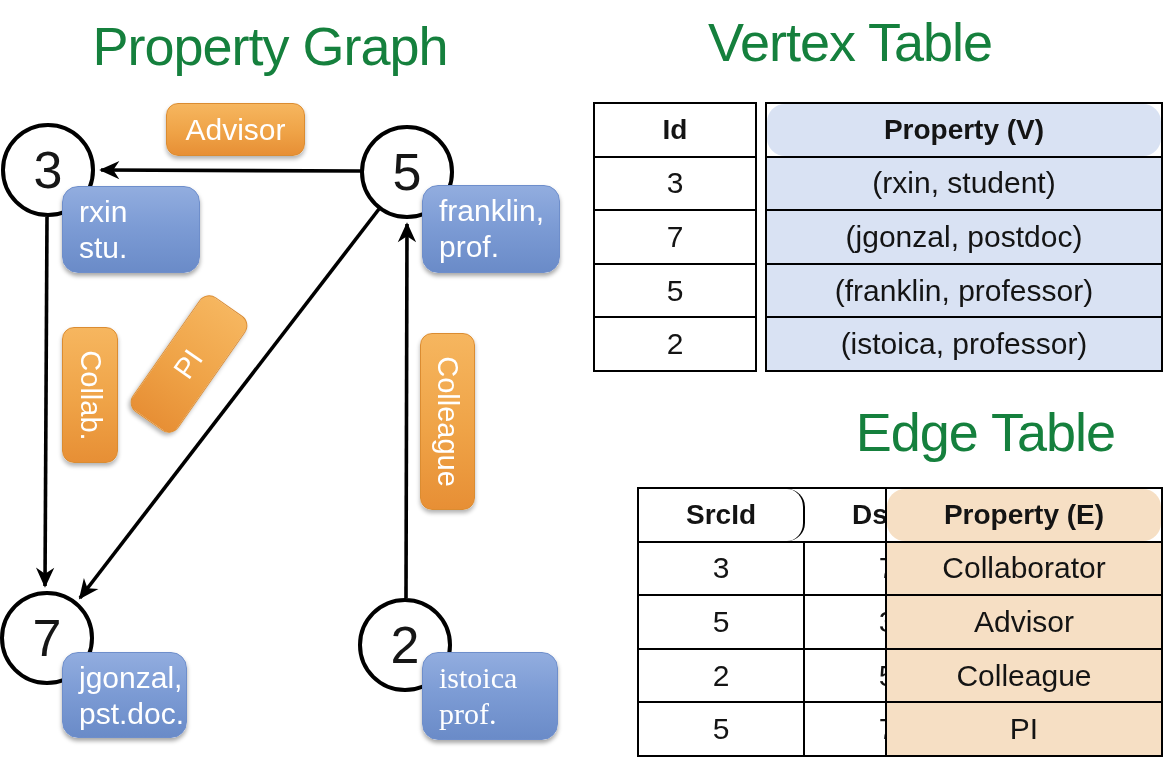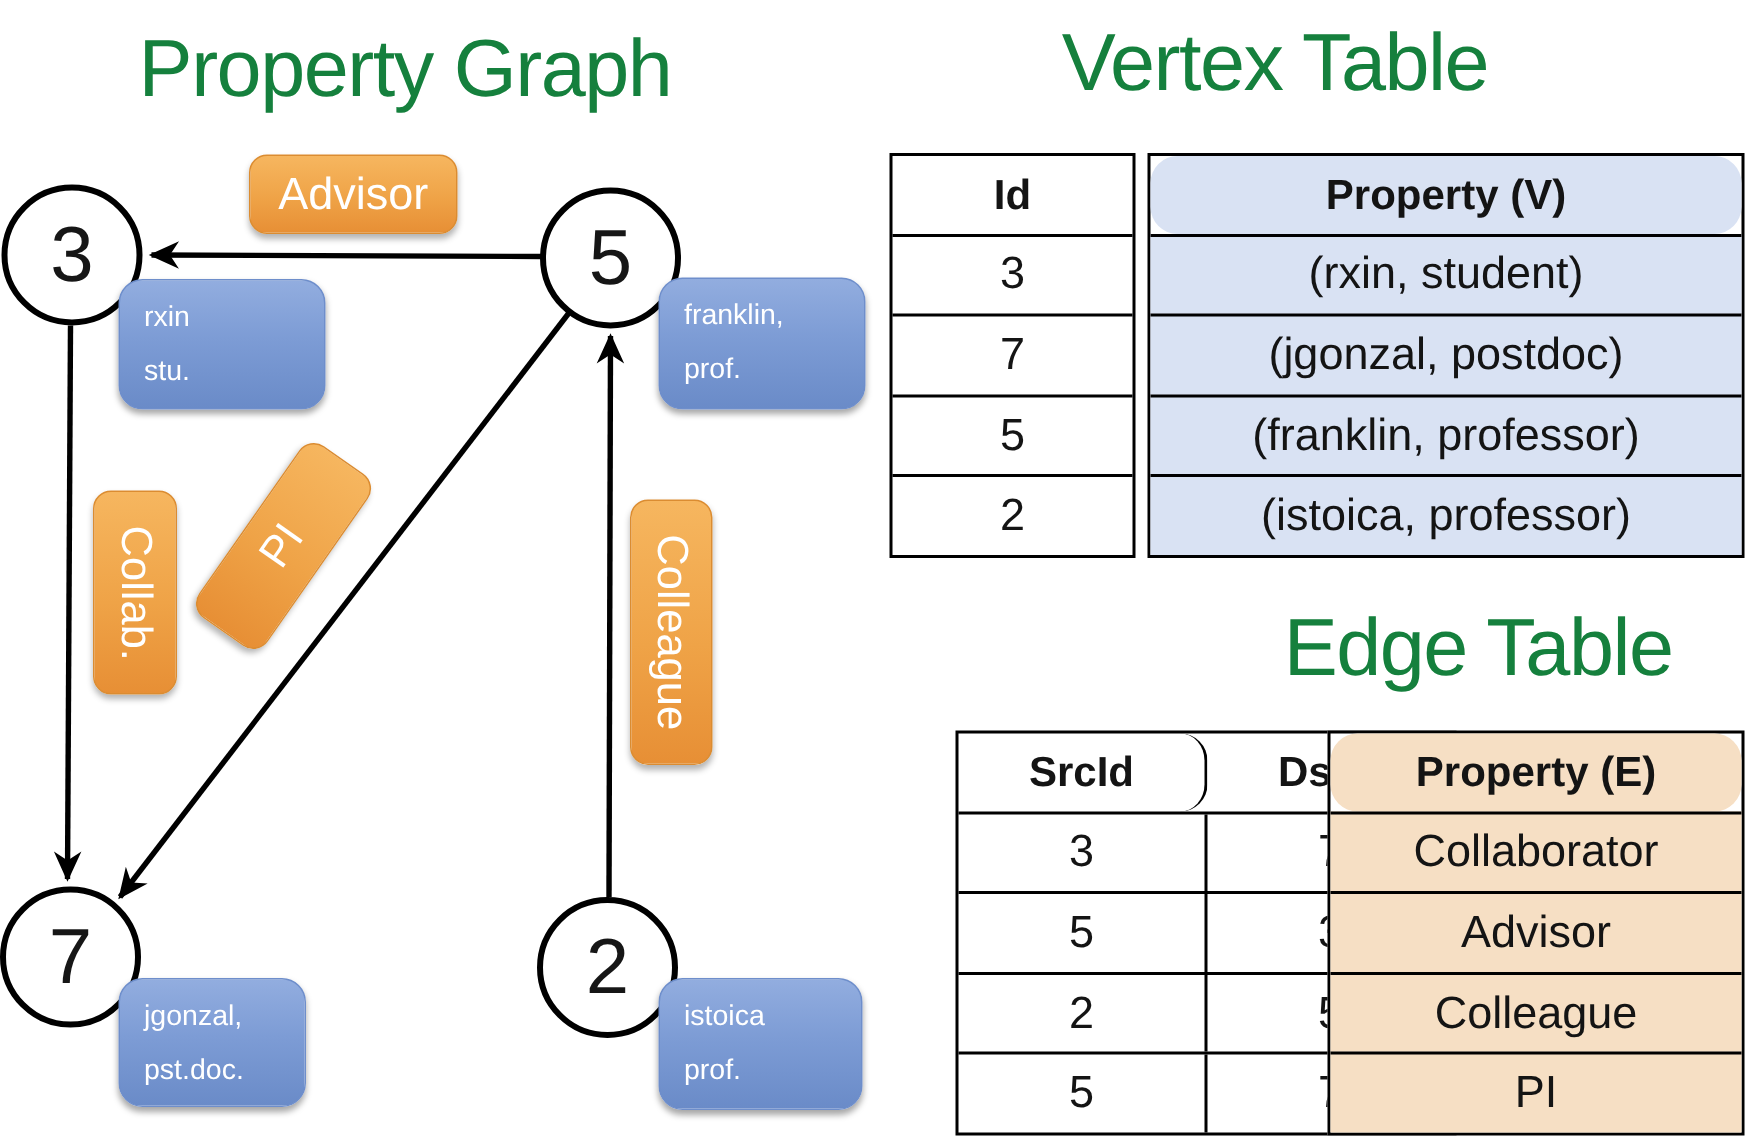--- a/index.html
+++ b/index.html
@@ -25,28 +25,27 @@
   }
   #node3 { left:1px;   top:123px; }
   #node5 { left:360px; top:125px; }
   #node7 { left:0px;   top:591px; }
   #node2 { left:358px; top:598px; }
 
   .vprop {
     position:absolute; box-sizing:border-box; border-radius:16px;
     background:linear-gradient(180deg,#92ADDF 0%,#7D9CD5 45%,#6A8BC8 100%);
     border:1px solid #6E8ECB; box-shadow:0 3px 4px rgba(0,0,0,0.35);
-    color:#fff; font-size:19px; line-height:36px; padding:7px 0 0 16px;
+    color:#fff; font-size:30px; line-height:36px; padding:7px 0 0 16px;
     white-space:nowrap;
-    margin-left:17px;
   }
   #prop3 { left:62px;  top:186px; width:138px; height:87px; }
   #prop5 { left:422px; top:185px; width:138px; height:88px; }
   #prop7 { left:62px;  top:652px; width:125px; height:86px; }
-  #prop2 { left:422px; top:652px; width:136px; height:88px; }
+  #prop2 { left:422px; top:652px; width:136px; height:88px;font-family:Liberation Serif, serif; }
 
   .elabel {
     position:absolute; box-sizing:border-box; border-radius:12px;
     background:linear-gradient(180deg,#F6B65F 0%,#EFA347 55%,#E78F35 100%);
     border:1px solid #DB8C31; box-shadow:0 3px 4px rgba(0,0,0,0.3);
     color:#fff; font-size:29px; display:flex; align-items:center; justify-content:center;
   }
   #label-advisor   { left:166px; top:103px; width:139px; height:53px; font-size:30px; }
   #label-collab    { left:62px;  top:327px; width:56px;  height:136px; }
   #label-pi        { left:161px; top:294px; width:56px;  height:140px; transform:rotate(35deg); }

